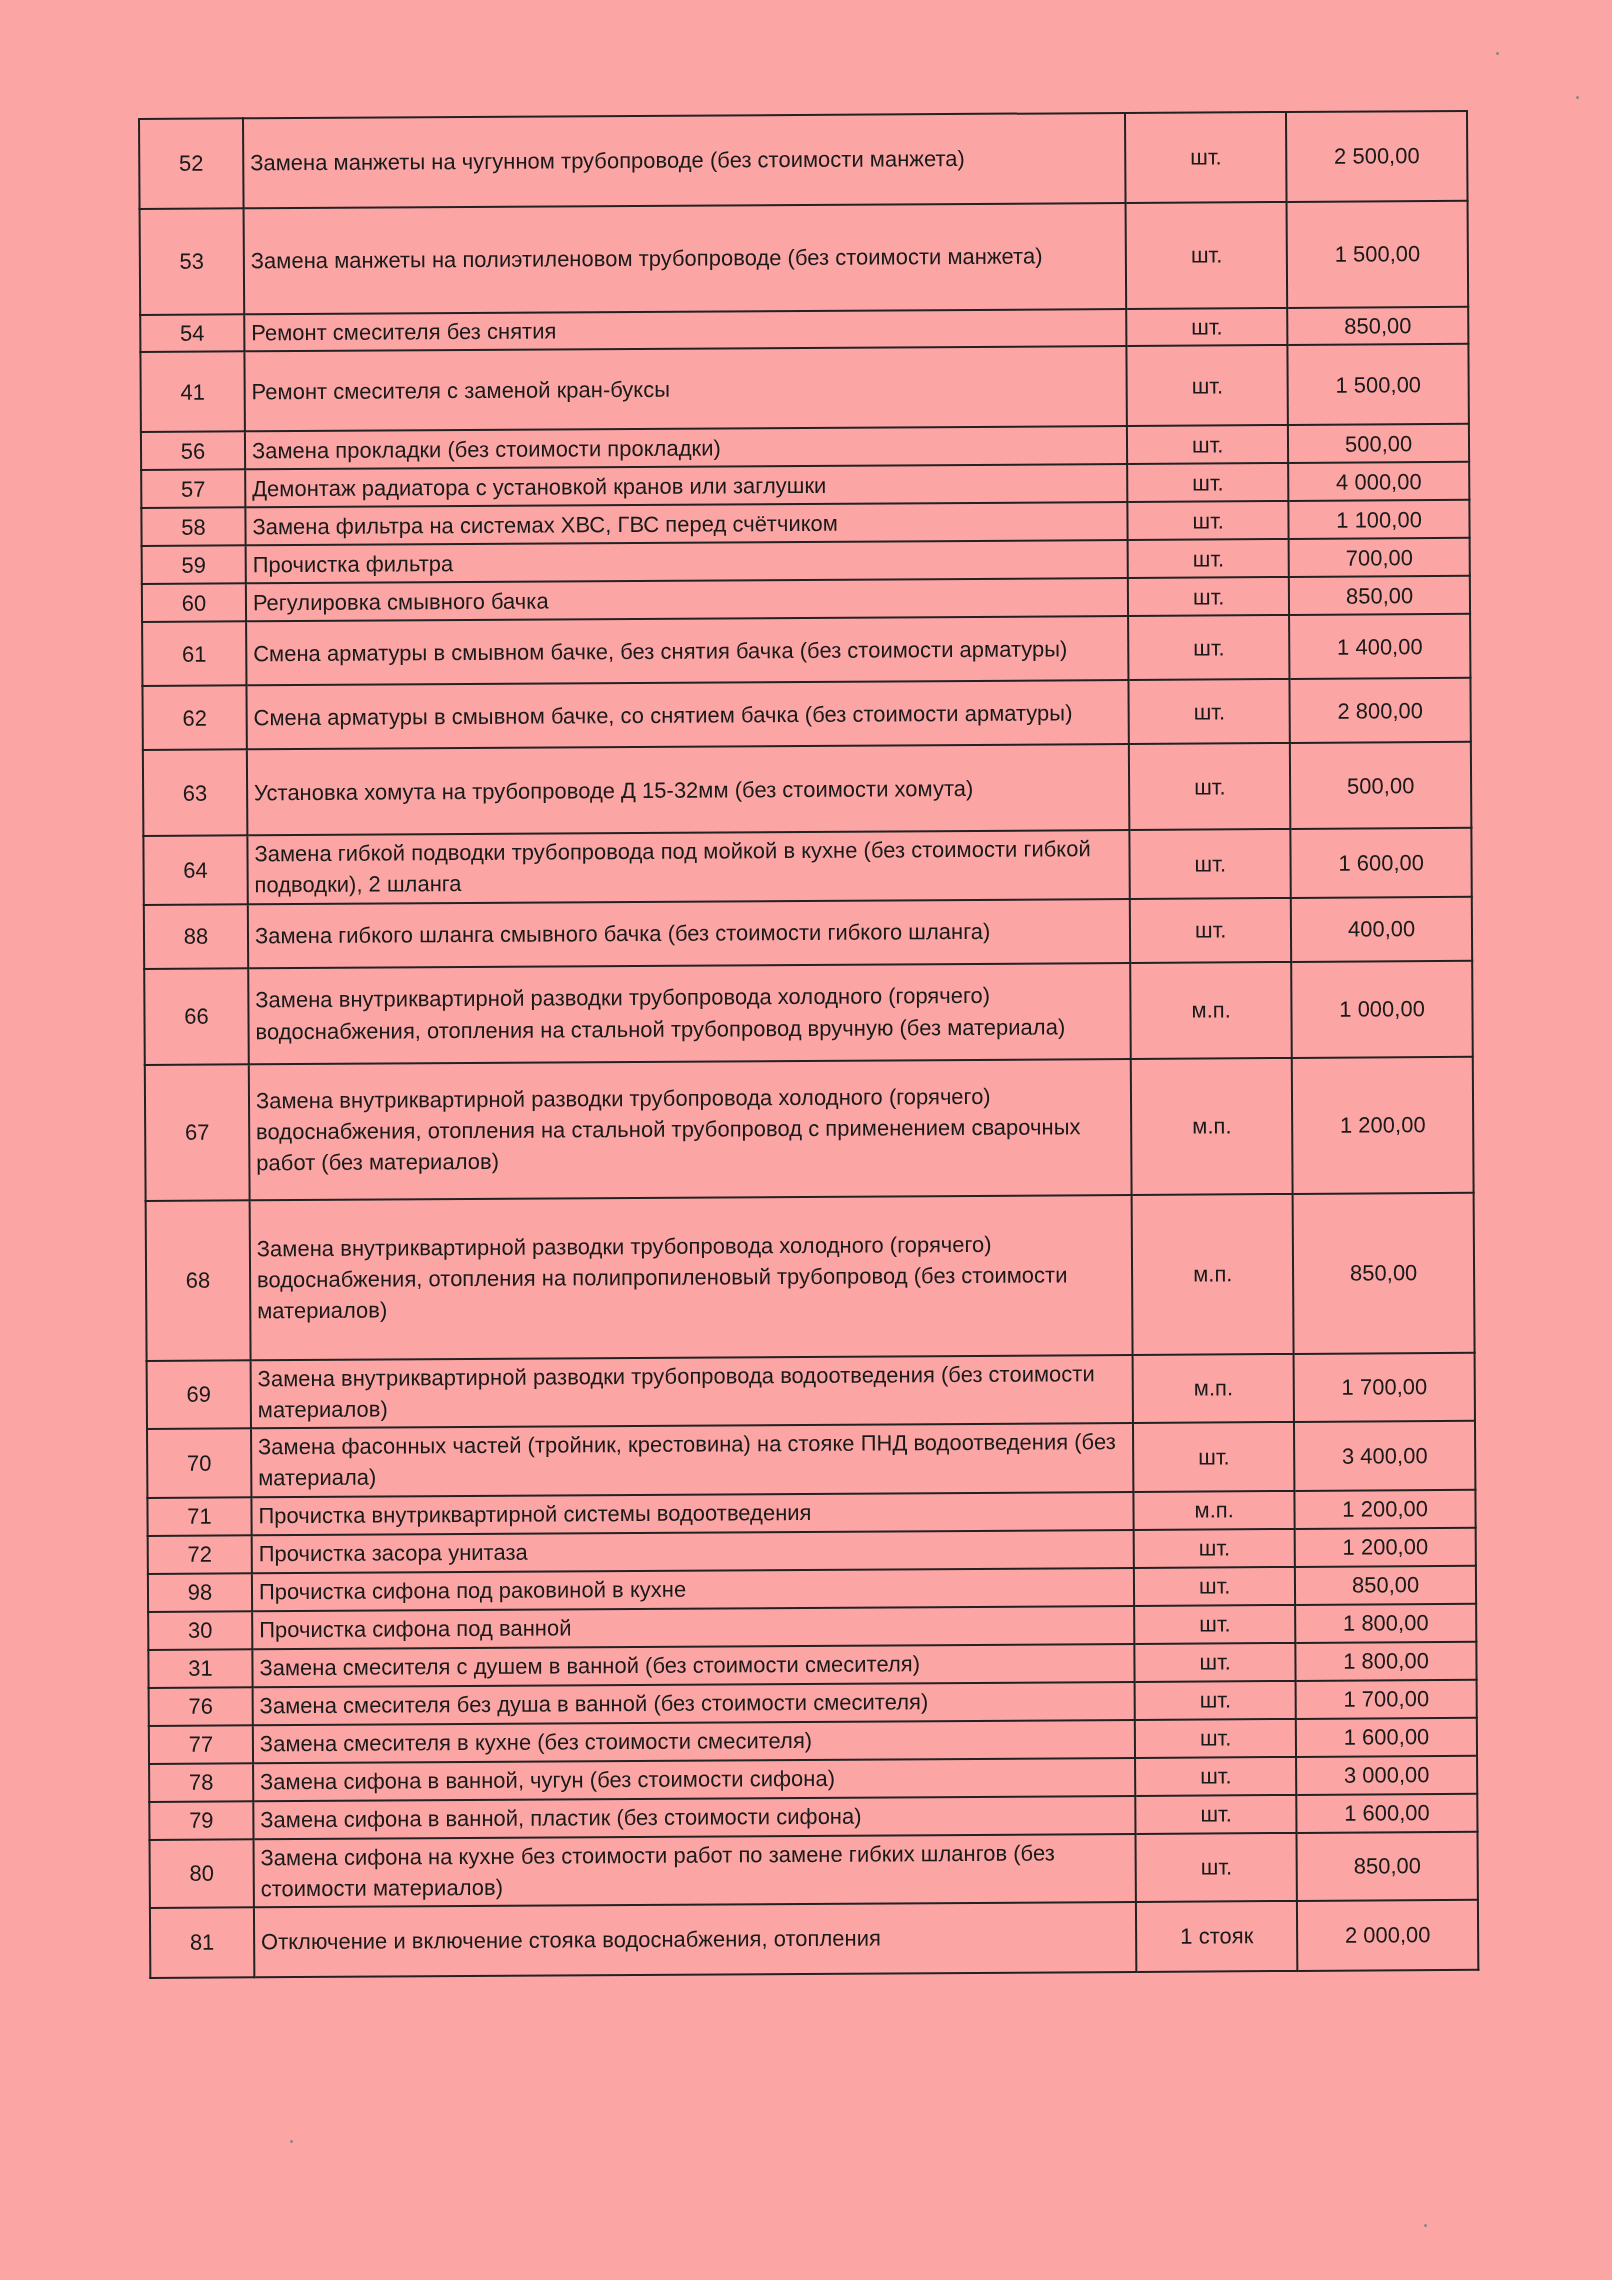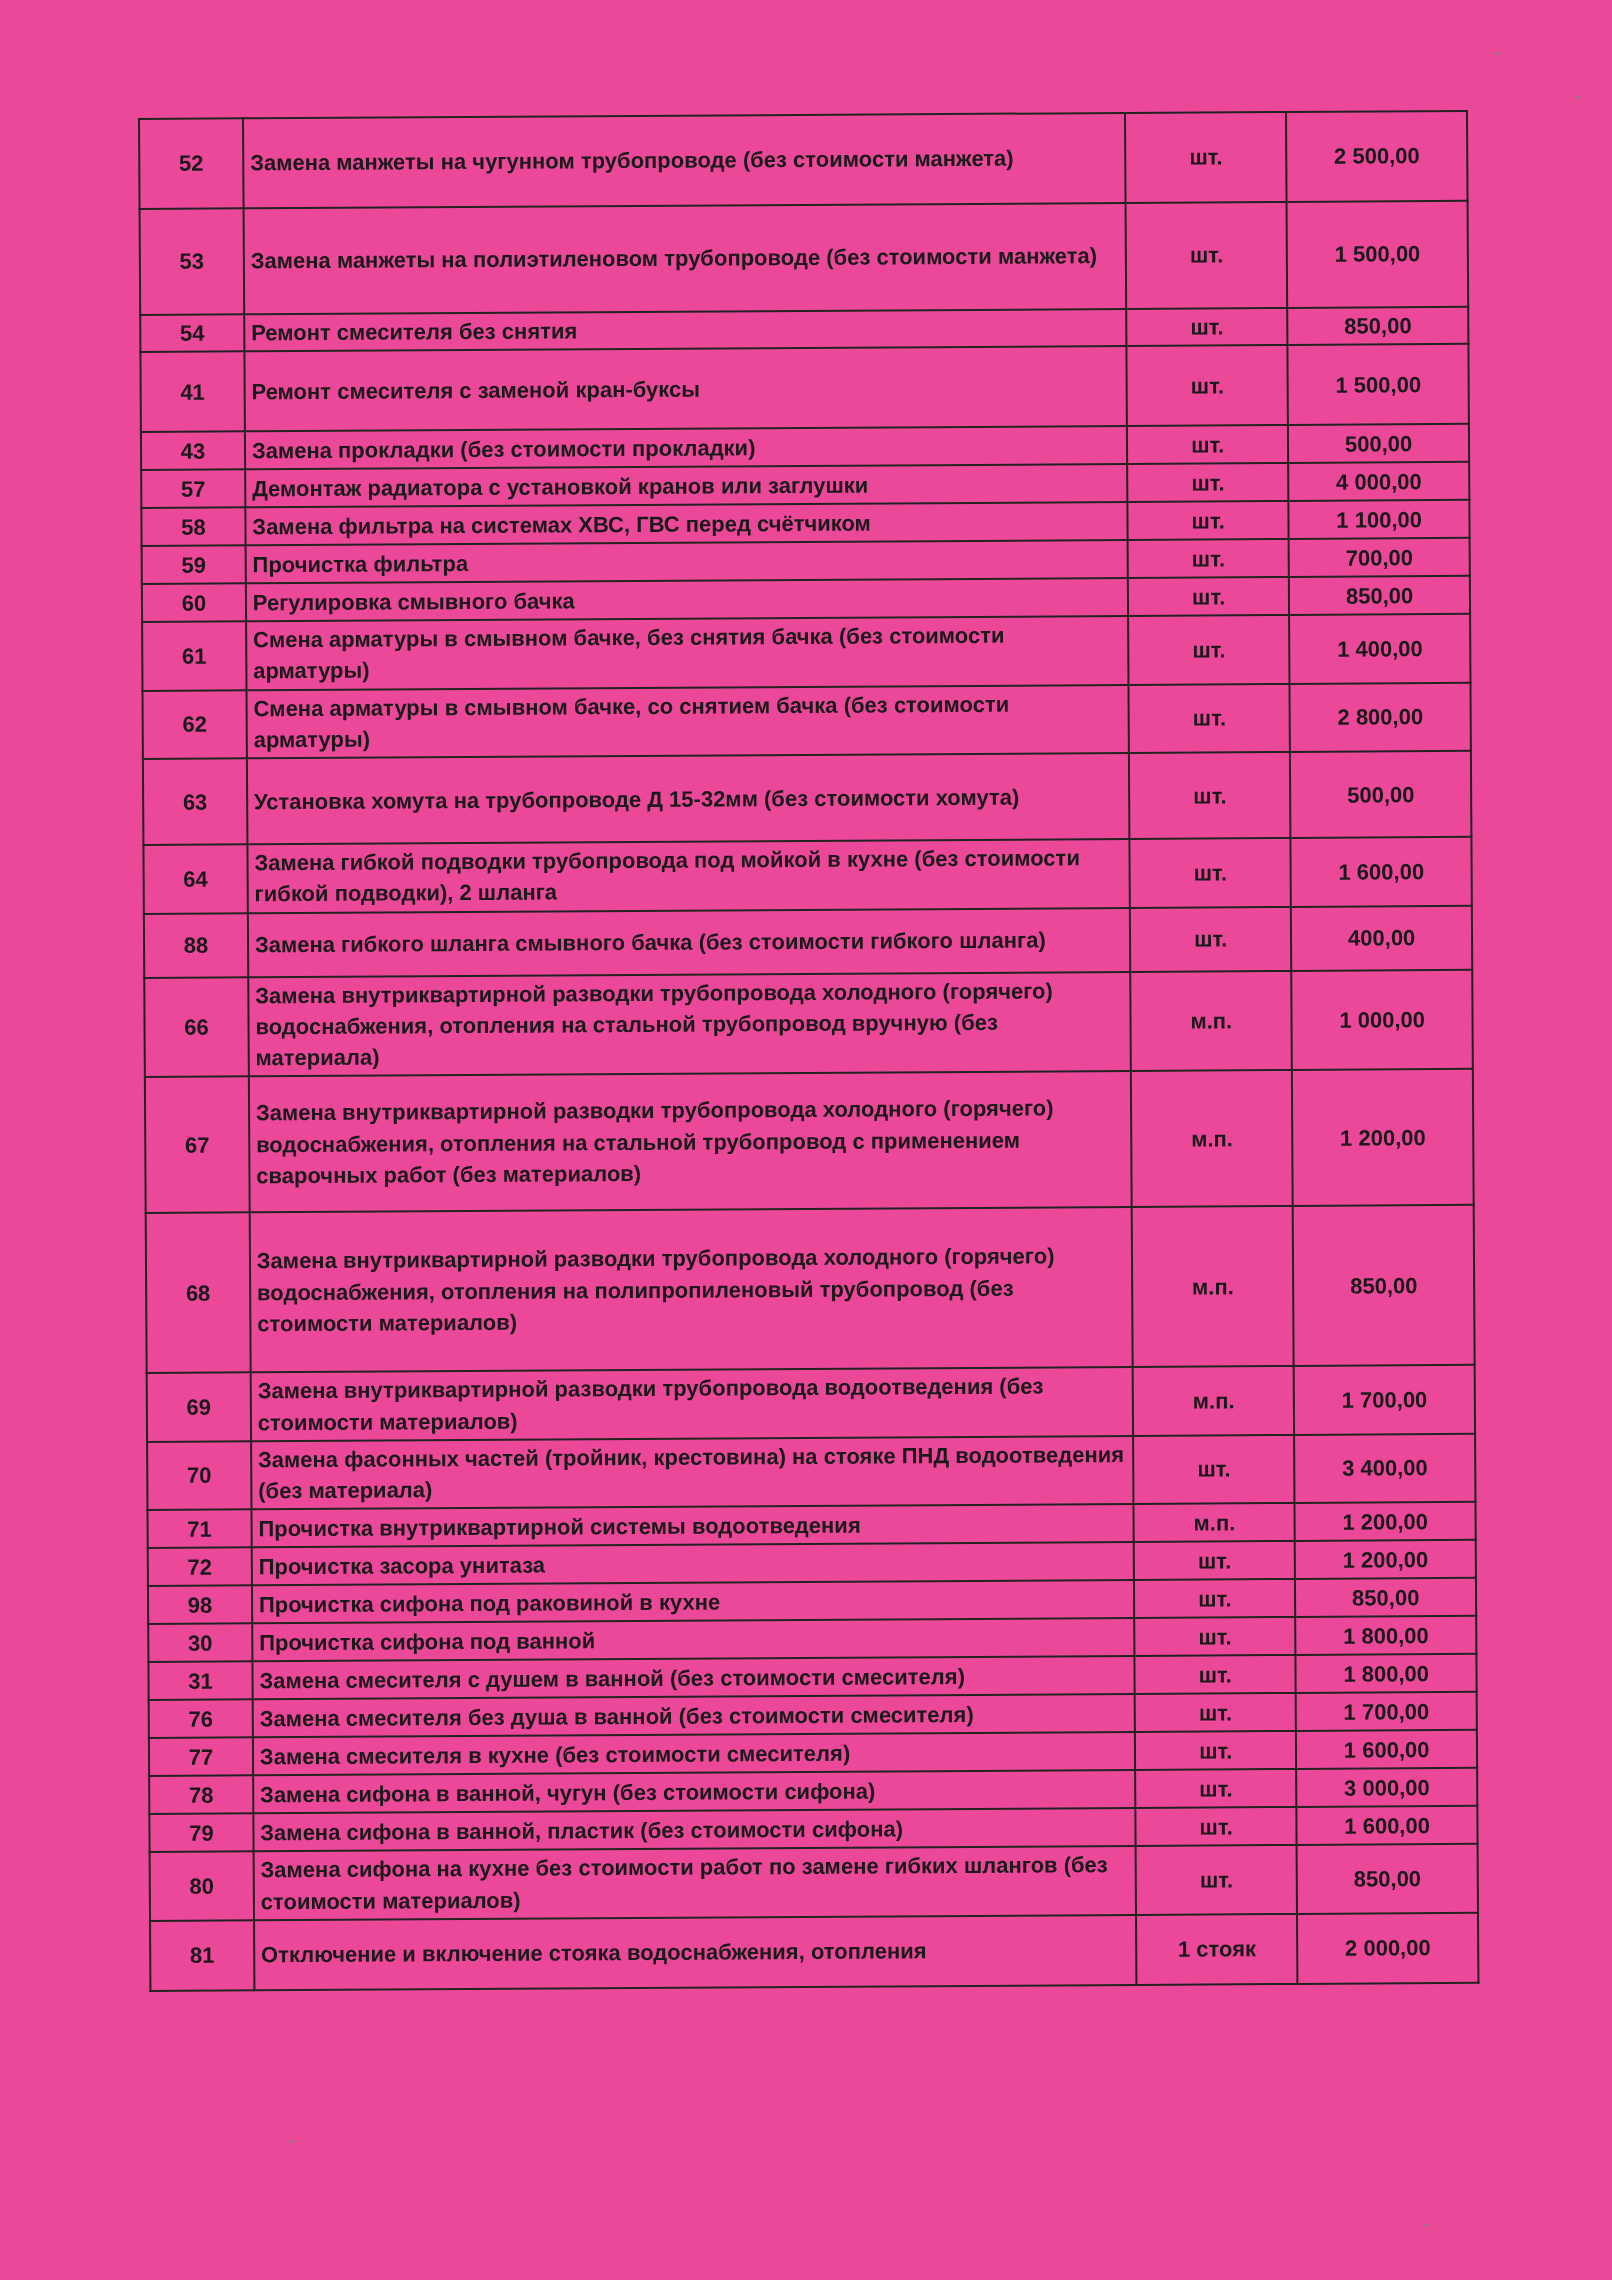--- a/index.html
+++ b/index.html
@@ -1,20 +1,19 @@
 <!DOCTYPE html>
 <html><head>
   <meta charset="utf-8">
   <style>
     html, body { margin: 0; padding: 0; background: #ffffff; }
     body { width: 1612px; height: 2280px; position: relative; overflow: hidden; }
     .page {
       position: absolute; left: 0; top: 0; width: 1612px; height: 2280px;
-      background: #ec4899;
-      font-weight: bold;
+      background: #fca5a5;
     }
     table.price {
       position: absolute;
       left: 138px; top: 118px;
       width: 1330px;
       border-collapse: collapse;
       font-family: "Liberation Sans", sans-serif;
       font-size: 22px;
       color: #1a1a1a;
       transform: rotate(-0.35deg);
@@ -56,21 +55,21 @@
           <td class="unit">шт.</td>
           <td class="price-cell">850,00</td>
         </tr>
         <tr style="height: 80px;">
           <td class="num">41</td>
           <td class="desc">Ремонт смесителя с заменой кран-буксы</td>
           <td class="unit">шт.</td>
           <td class="price-cell">1 500,00</td>
         </tr>
         <tr style="height: 38px;">
-          <td class="num">43</td>
+          <td class="num">56</td>
           <td class="desc">Замена прокладки (без стоимости прокладки)</td>
           <td class="unit">шт.</td>
           <td class="price-cell">500,00</td>
         </tr>
         <tr style="height: 38px;">
           <td class="num">57</td>
           <td class="desc">Демонтаж радиатора с установкой кранов или заглушки</td>
           <td class="unit">шт.</td>
           <td class="price-cell">4 000,00</td>
         </tr>

